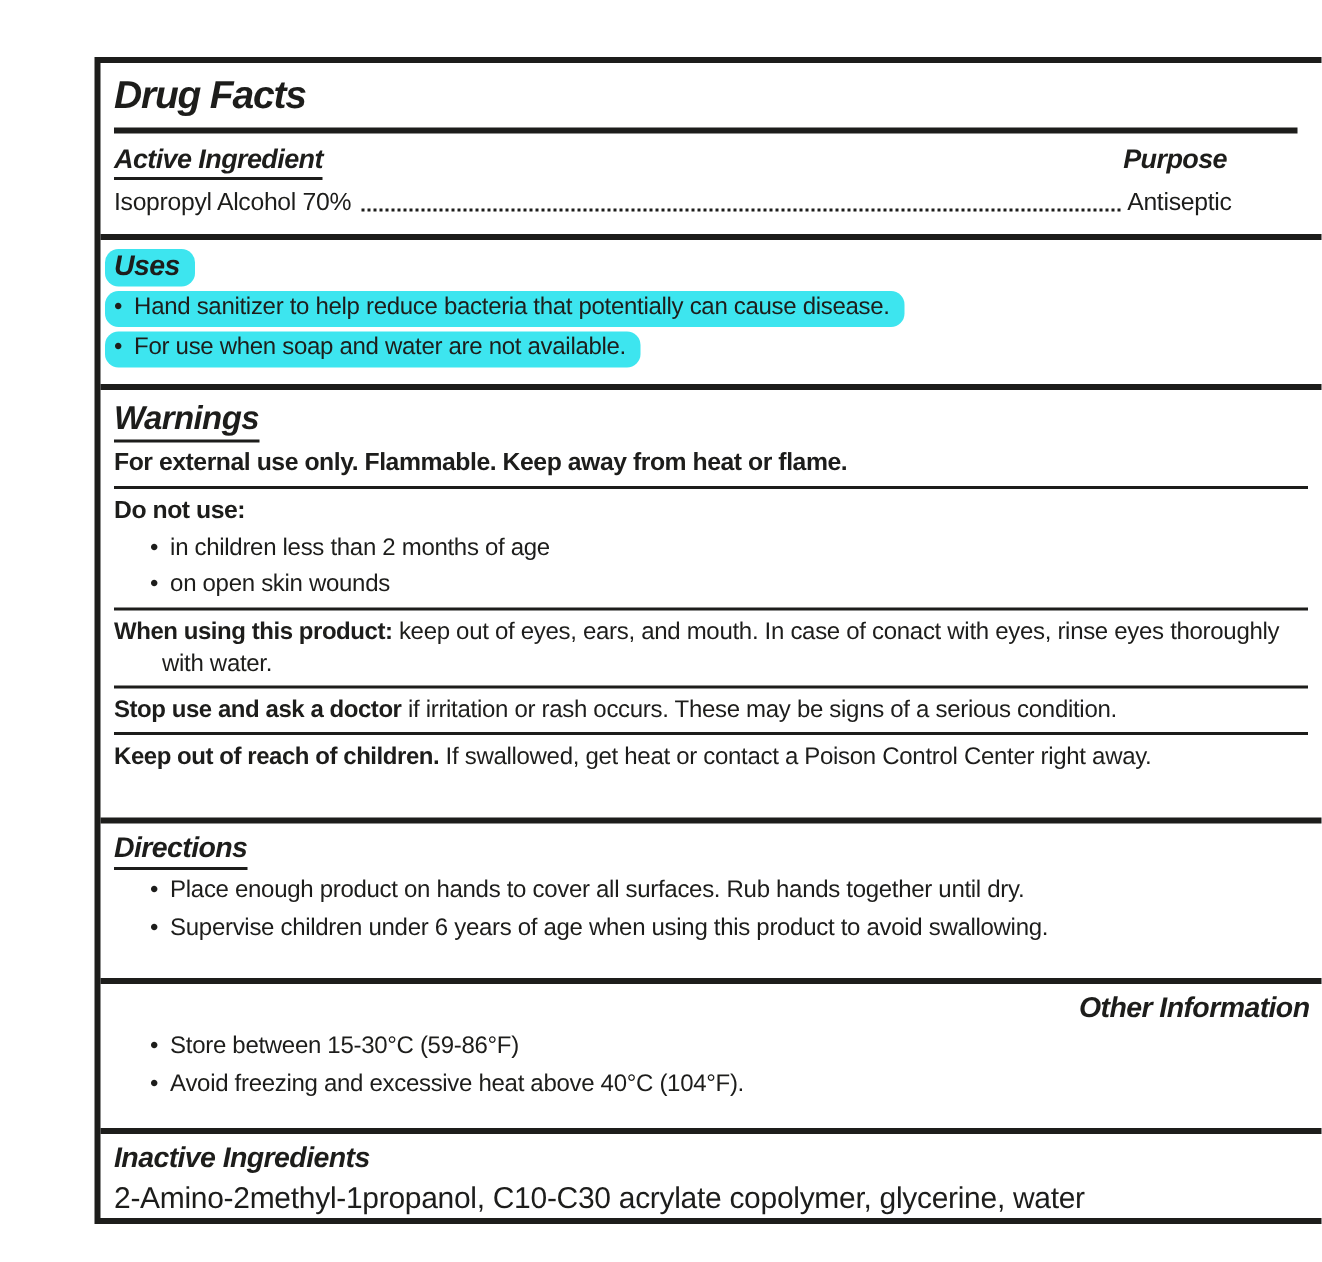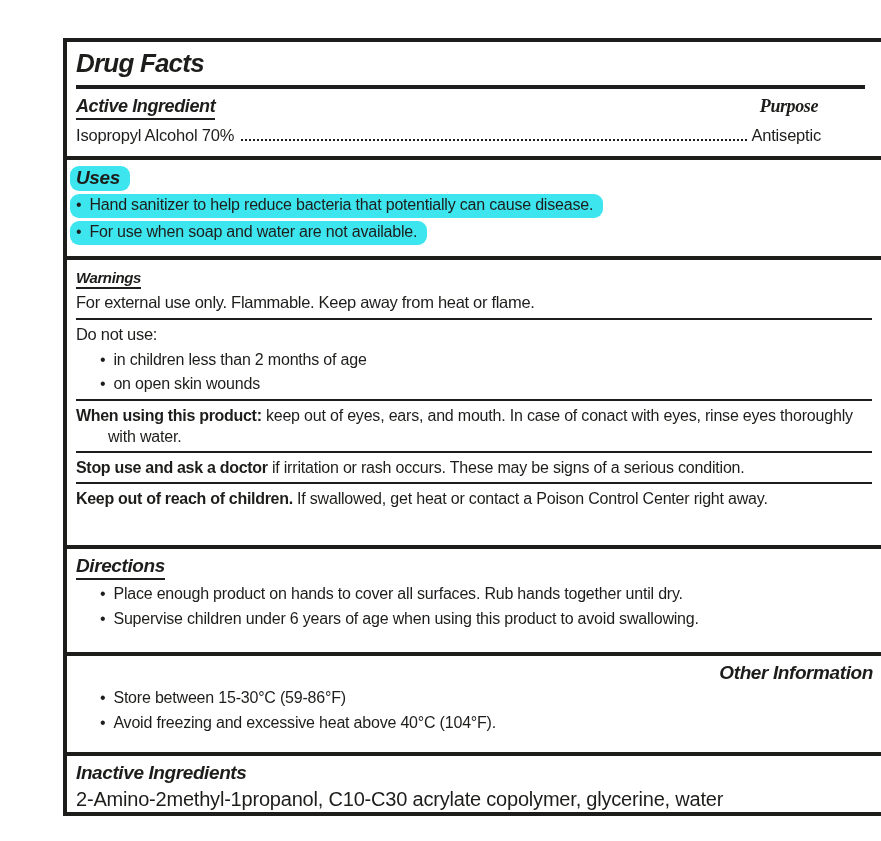--- a/index.html
+++ b/index.html
@@ -48,21 +48,20 @@
   .heading-underline{
     display:inline-block;
     font-size:18px;font-style:italic;font-weight:bold;
     border-bottom:2px solid var(--ink);
     padding-bottom:1px;
     letter-spacing:-0.4px;
   }
   .heading-plain{
     font-size:18px;font-style:italic;font-weight:bold;
     letter-spacing:-0.4px;
-    font-family:Liberation Serif, serif;
   }
   .ai-values{
     display:flex;align-items:flex-end;
     padding-right:52px;margin-top:6px;
     font-size:16.5px;
   }
   .leader{
     flex:1;border-bottom:2px dotted var(--ink);
     margin:0 4px 4px 7px;height:1px;
   }
@@ -74,21 +73,21 @@
   }
   .hl{
     background:var(--highlight);
     border-radius:9px;
     display:inline-block;
     padding:1px 10px 2px 6px;
     margin-left:-6px;
   }
   .para{margin:3px 0;font-size:16px;line-height:1.32;}
   .para b{letter-spacing:-0.3px;}
-  .bold-line{font-weight:normal;font-size:16.5px;letter-spacing:-0.3px;}
+  .bold-line{font-weight:bold;font-size:16.5px;letter-spacing:-0.3px;}
   .hang{padding-left:32px;text-indent:-32px;}
   hr.minor{
     border:0;border-top:2px solid var(--ink);
     margin:4px 1px 4px 0;
   }
   .bullet{
     display:flex;align-items:flex-start;
     margin:4px 0;font-size:16px;line-height:1.3;
   }
   .indent{padding-left:24px;}
@@ -124,21 +123,21 @@
     <div class="uses-line">
       <span class="hl"><span class="dot"></span><span>Hand sanitizer to help reduce bacteria that potentially can cause disease.</span></span>
     </div>
     <div class="uses-line">
       <span class="hl"><span class="dot"></span><span>For use when soap and water are not available.</span></span>
     </div>
   </div>
 
   <div class="sec sec-warnings">
     <div class="sec-heading">
-      <span class="heading-underline" style="font-size:15px">Warnings</span>
+      <span class="heading-underline" style="font-size:22px">Warnings</span>
     </div>
     <p class="para bold-line">For external use only. Flammable. Keep away from heat or flame.</p>
     <hr class="minor">
     <p class="para bold-line">Do not use:</p>
     <div class="bullet indent">
       <span class="dot"></span>
       <span>in children less than 2 months of age</span>
     </div>
     <div class="bullet indent">
       <span class="dot"></span>

